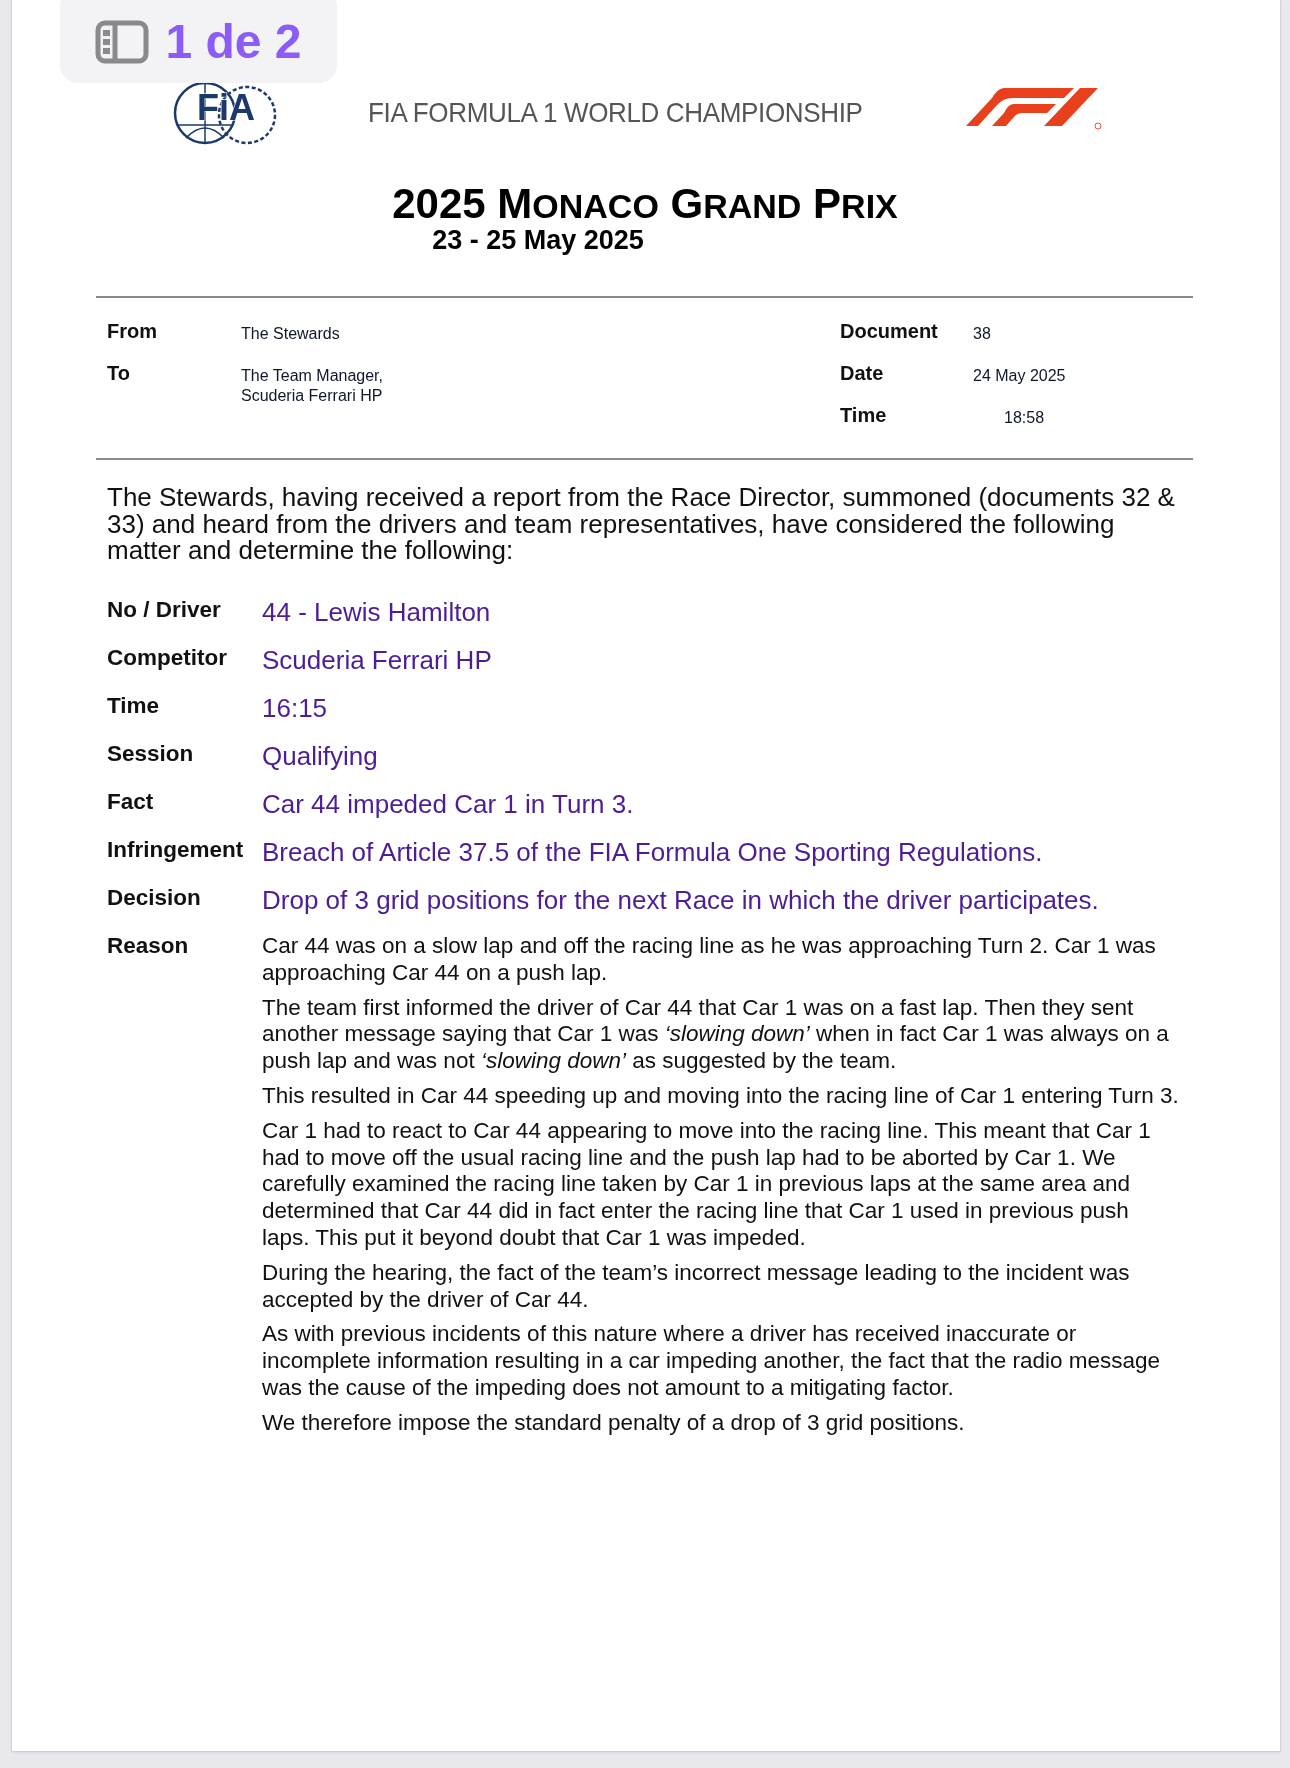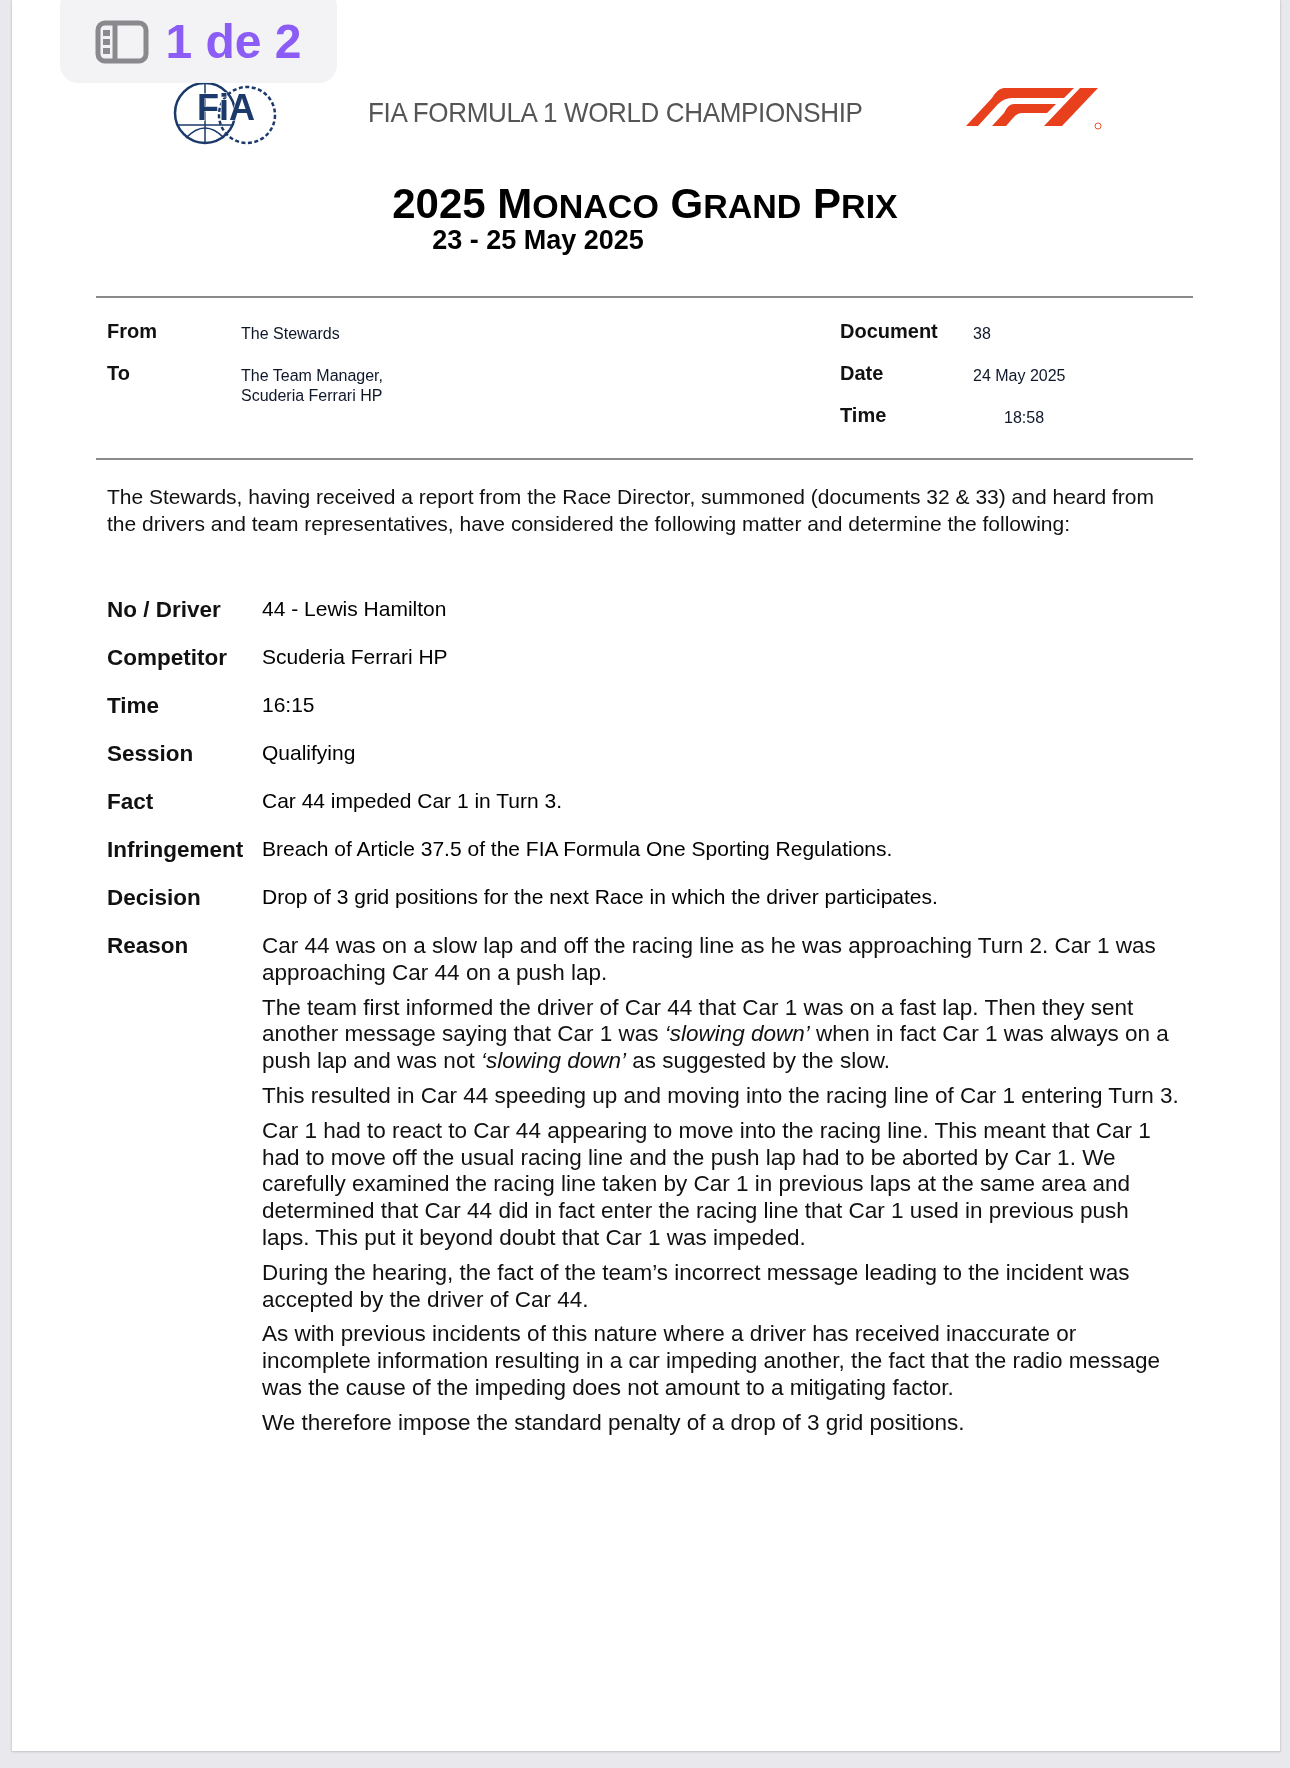--- a/index.html
+++ b/index.html
@@ -41,24 +41,24 @@
   .title .sc { font-size: 34px; }
   .dates {
     left: 0; width: 1076px; text-align: center; top: 225px;
     font-size: 27px; font-weight: 700; color: #000;
   }
   .rule { position: absolute; left: 96px; width: 1097px; height: 2px; background: #8a8a8a; }
   .hdr-label { font-size: 20px; font-weight: 700; color: #111; }
   .hdr-val { font-size: 16px; color: #0f172a; line-height: 21px; }
   .intro {
     position: absolute; left: 107px; top: 484px; width: 1080px;
-    font-size: 21px; line-height: 26.5px; color: #111; white-space: normal;
+    font-size: 26px; line-height: 26.5px; color: #111; white-space: normal;
   }
   .field-label { font-size: 22.5px; font-weight: 700; color: #111; }
-  .field-val { font-size: 21px; color: #000000; }
+  .field-val { font-size: 26px; color: #4c1d95; }
   .reason {
     position: absolute; left: 262px; top: 933px; width: 920px;
     font-size: 22.5px; line-height: 26.8px; color: #111;
   }
   .reason p { margin: 0 0 8px 0; }
   .reason em { font-style: italic; }
 </style>
 </head>
 <body>
 
@@ -138,19 +138,19 @@
 <div class="abs field-label" style="left:107px; top:837px;">Infringement</div>
 <div class="abs field-val" style="left:262px; top:837px;">Breach of Article 37.5 of the FIA Formula One Sporting Regulations.</div>
 
 <div class="abs field-label" style="left:107px; top:885px;">Decision</div>
 <div class="abs field-val" style="left:262px; top:885px;">Drop of 3 grid positions for the next Race in which the driver participates.</div>
 
 <div class="abs field-label" style="left:107px; top:933px;">Reason</div>
 
 <div class="reason">
   <p>Car 44 was on a slow lap and off the racing line as he was approaching Turn 2. Car 1 was approaching Car 44 on a push lap.</p>
-  <p><span>The team first informed the driver of Car 44 that Car 1 was on a fast lap. Then they sent another message saying that Car 1 was </span><em>‘slowing down’</em><span> when in fact Car 1 was always on a push lap and was not </span><em>‘slowing down’</em><span> as suggested by the slow.</span></p>
+  <p><span>The team first informed the driver of Car 44 that Car 1 was on a fast lap. Then they sent another message saying that Car 1 was </span><em>‘slowing down’</em><span> when in fact Car 1 was always on a push lap and was not </span><em>‘slowing down’</em><span> as suggested by the team.</span></p>
   <p>This resulted in Car 44 speeding up and moving into the racing line of Car 1 entering Turn 3.</p>
   <p>Car 1 had to react to Car 44 appearing to move into the racing line. This meant that Car 1 had to move off the usual racing line and the push lap had to be aborted by Car 1. We carefully examined the racing line taken by Car 1 in previous laps at the same area and determined that Car 44 did in fact enter the racing line that Car 1 used in previous push laps. This put it beyond doubt that Car 1 was impeded.</p>
   <p>During the hearing, the fact of the team’s incorrect message leading to the incident was accepted by the driver of Car 44.</p>
   <p>As with previous incidents of this nature where a driver has received inaccurate or incomplete information resulting in a car impeding another, the fact that the radio message was the cause of the impeding does not amount to a mitigating factor.</p>
   <p>We therefore impose the standard penalty of a drop of 3 grid positions.</p>
 </div>
 
 </body></html>

